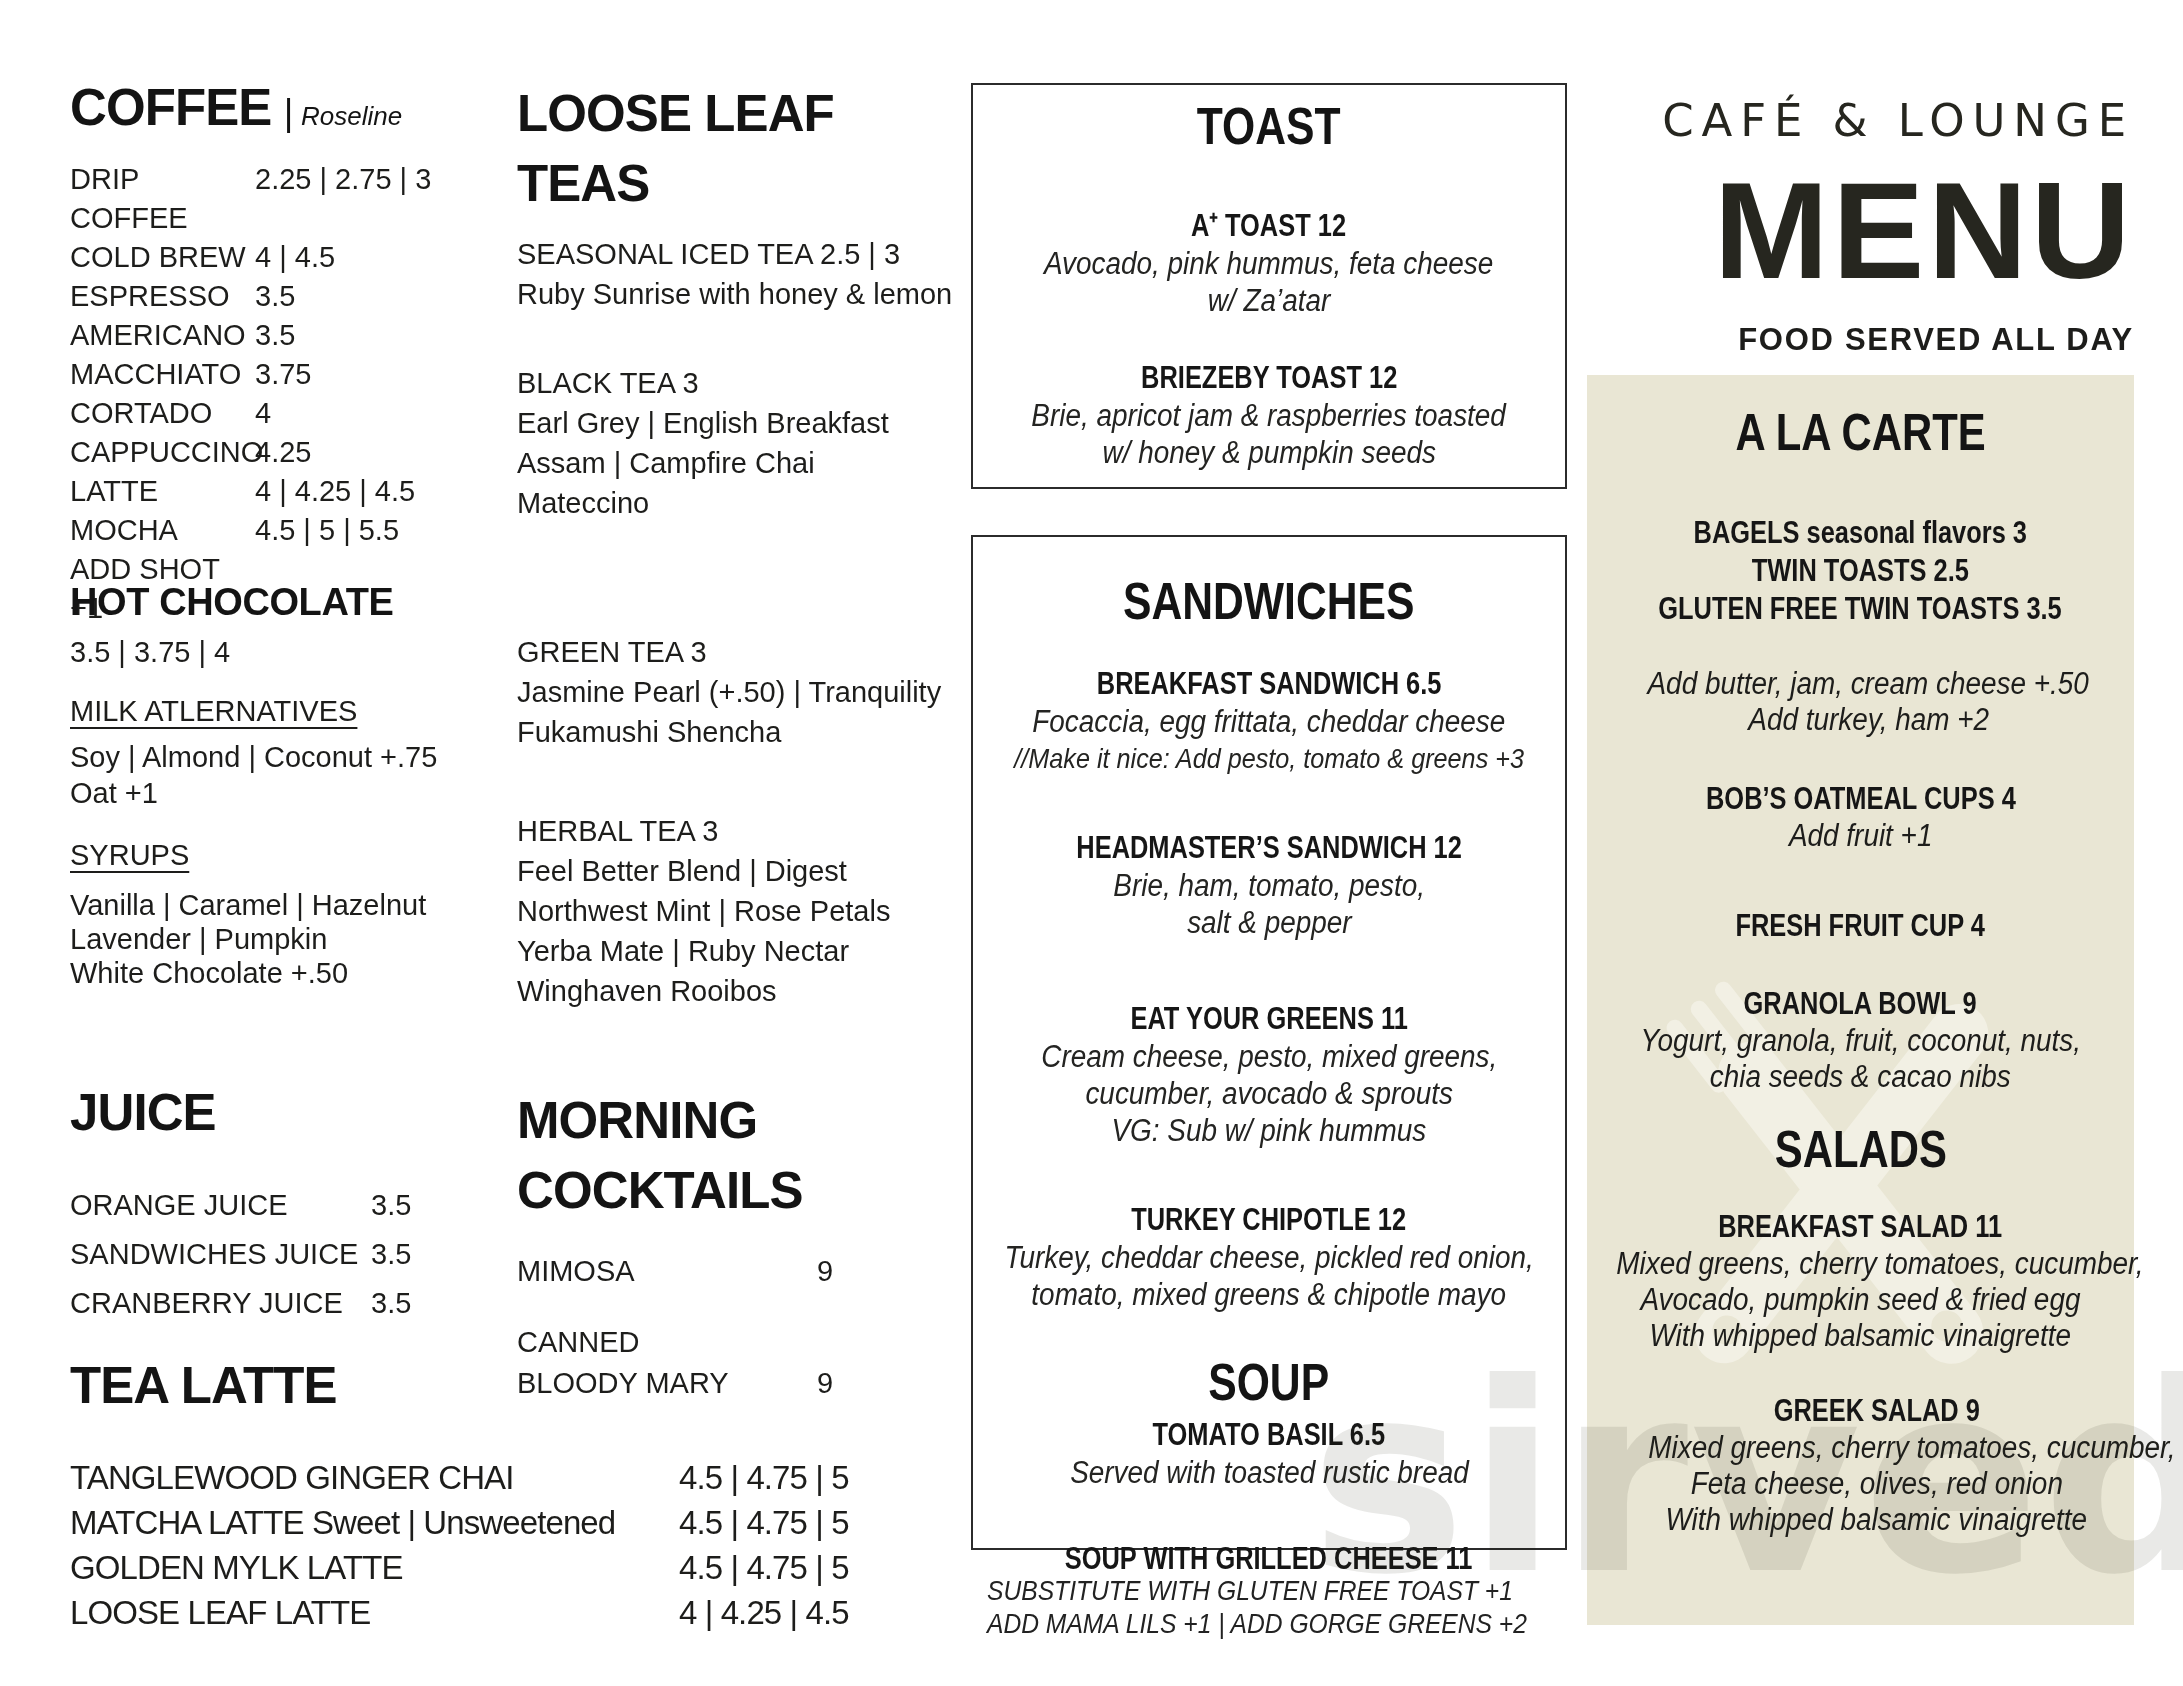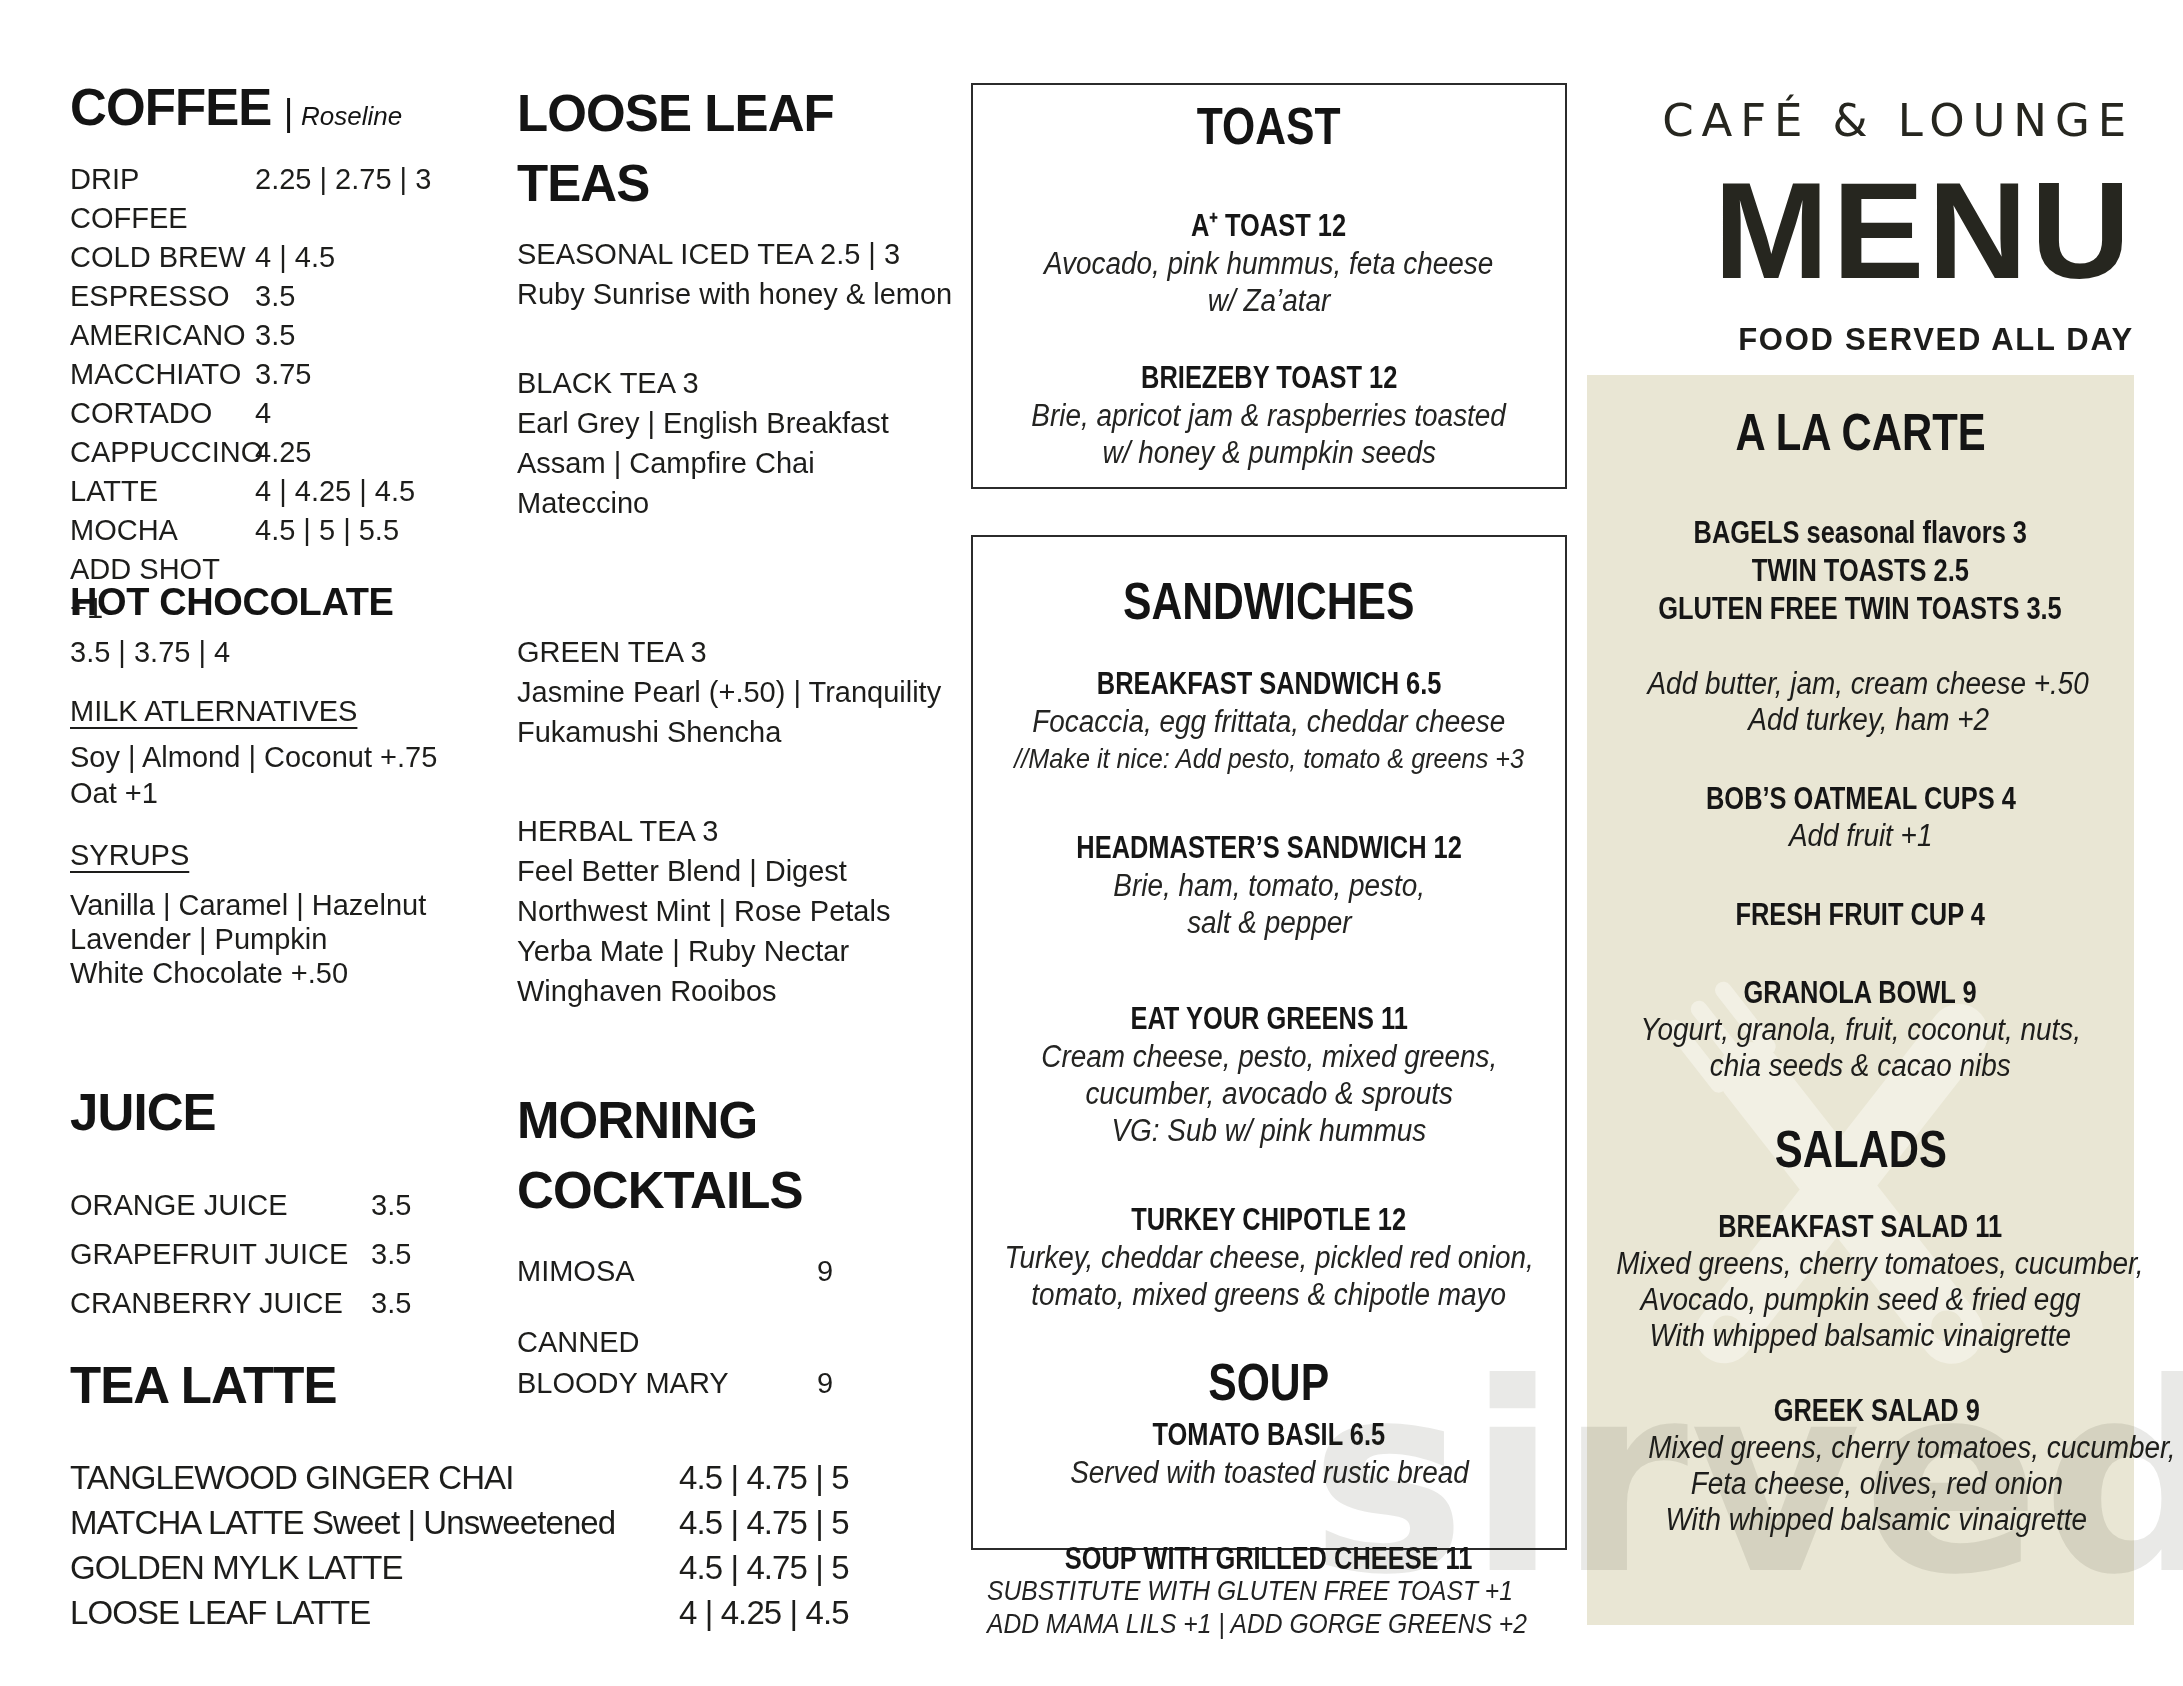--- a/index.html
+++ b/index.html
@@ -111,21 +111,21 @@
     <div>White Chocolate +.50</div>
   </div>
 
   <div class="abs sec-h" style="left:70px; top:1086px;">JUICE</div>
   <div class="abs list juice-list" style="left:70px; top:1181px; width:454px;">
     <div class="row">
         <span class="nm">ORANGE JUICE</span>
         <span class="pr">3.5</span>
       </div>
     <div class="row">
-        <span class="nm">GRAPEFRUIT JUICE</span>
+        <span class="nm">SANDWICHES JUICE</span>
         <span class="pr">3.5</span>
       </div>
     <div class="row">
         <span class="nm">CRANBERRY JUICE</span>
         <span class="pr">3.5</span>
       </div>
   </div>
 
   <div class="abs sec-h" style="left:70px; top:1359px;">TEA LATTE</div>
   <div class="abs list tea-list" style="left:70px; top:1455px; width:786px;">
@@ -262,21 +262,21 @@
         <div class="al-bold"><span class="scx">GLUTEN FREE TWIN TOASTS 3.5</span></div>
       </div>
       <div style="margin-top:38px;padding-left:16px;">
         <div class="al-ital"><span class="scx9">Add butter, jam, cream cheese +.50</span></div>
         <div class="al-ital"><span class="scx9">Add turkey, ham +2</span></div>
       </div>
       <div style="margin-top:42px;">
         <div class="al-bold"><span class="scx">BOB’S OATMEAL CUPS 4</span></div>
         <div class="al-ital"><span class="scx9">Add fruit +1</span></div>
       </div>
-      <div style="margin-top:42px;">
+      <div style="margin-top:53px;">
         <div class="al-bold"><span class="scx">FRESH FRUIT CUP 4</span></div>
       </div>
       <div style="margin-top:40px;">
         <div class="al-bold"><span class="scx">GRANOLA BOWL 9</span></div>
         <div class="al-ital"><span class="scx9">Yogurt, granola, fruit, coconut, nuts,</span></div>
         <div class="al-ital"><span class="scx9">chia seeds &amp; cacao nibs</span></div>
       </div>
     </div>
   </div>
 

